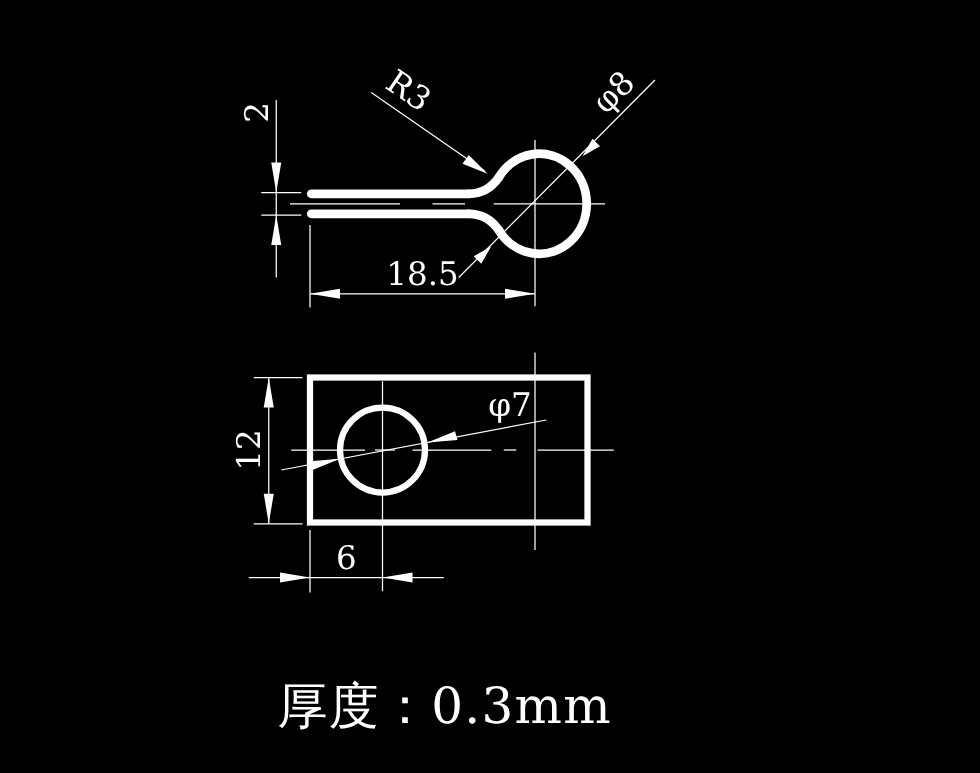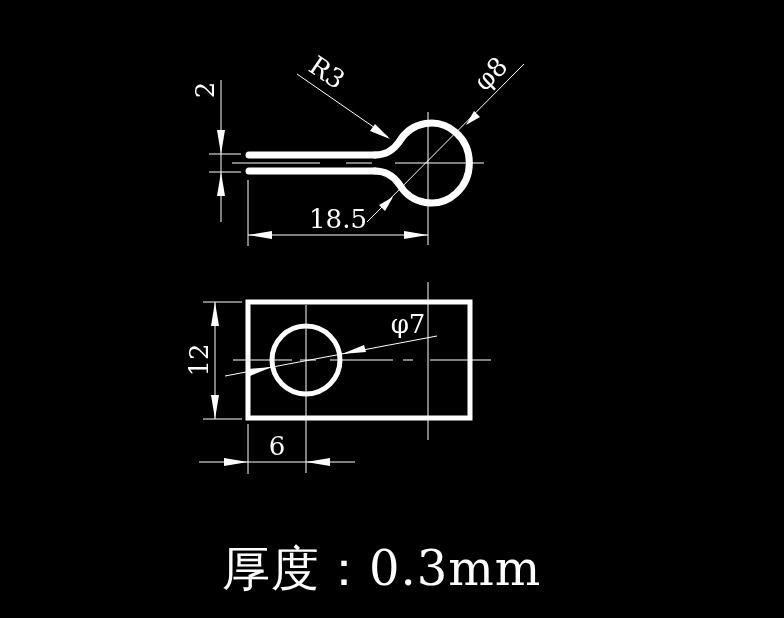--- a/index.html
+++ b/index.html
@@ -1,19 +1,19 @@
 <!DOCTYPE html>
 <html><head>
 <meta charset="utf-8">
 <style>
   html, body { margin:0; padding:0; background:#000; }
   body { width:784px; height:618px; position:relative; overflow:hidden; font-family:"DejaVu Serif", serif; }
   #canvas { position:absolute; left:0; top:0; }
   .dim-text { fill:#fff; font-family:"DejaVu Serif","Liberation Serif", serif; font-size:26px; }
-  .caption { position:absolute; left:222px; top:537px; color:#fff; font-family:"DejaVu Serif","Liberation Serif", serif; font-size:48px; letter-spacing:1px; white-space:nowrap; }
+  .caption { position:absolute; left:222px; top:537px; color:#fff; font-family:"DejaVu Serif","Liberation Serif", serif; font-size:40px; letter-spacing:1px; white-space:nowrap; }
 </style>
 </head>
 <body>
 
 <svg id="canvas" width="784" height="618" viewBox="0 0 784 618" xmlns="http://www.w3.org/2000/svg">
   <rect x="0" y="0" width="784" height="618" fill="#000"></rect>
 
   <g>
 
     <path d="M248,155 L378,155 Q392,155 402,140 A42,42 0 1,1 402,176 Q392,164 378,164 L248,164" fill="none" stroke="#fff" stroke-width="0"></path>

